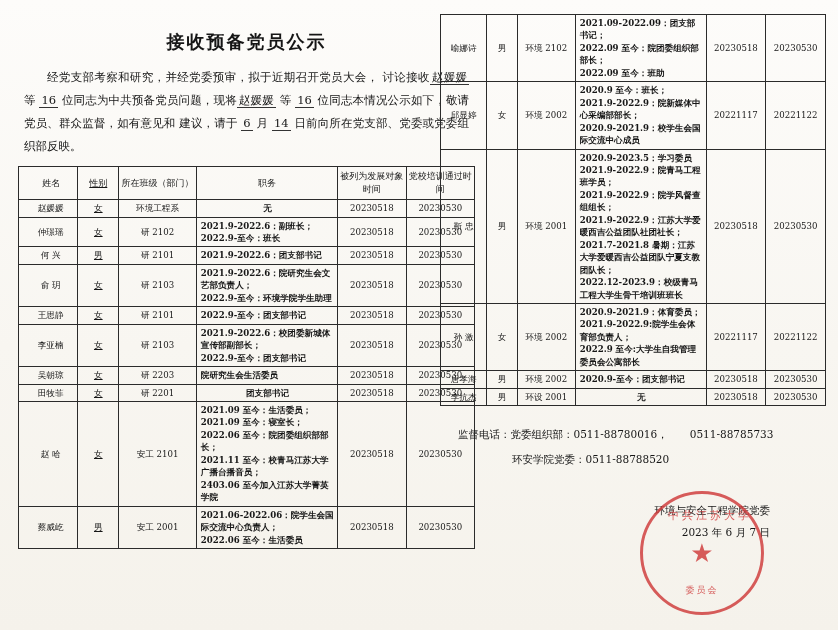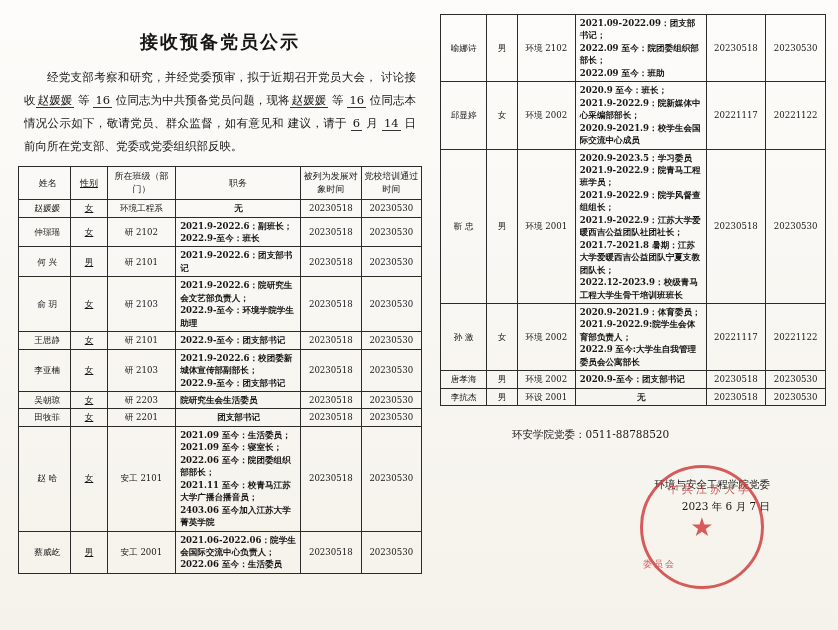--- a/index.html
+++ b/index.html
@@ -17,21 +17,21 @@
   }
   .page {
     position: absolute;
     inset: 0;
     background: linear-gradient(180deg, #fdfcfa 0%, #f8f6f1 55%, #f5f2eb 100%);
   }
   .col-left {
     position: absolute;
     left: 18px;
     top: 14px;
-    width: 404px;
+    width: 457px;
   }
   .col-right {
     position: absolute;
     left: 440px;
     top: 14px;
     width: 386px;
   }
   .doc-title {
     text-align: center;
     font-family: "DejaVu Serif", "Liberation Serif", serif;
@@ -135,21 +135,21 @@
     text-align: center;
     font-size: 11px;
     letter-spacing: 3px;
     font-family: "DejaVu Serif", "Liberation Serif", serif;
   }
   .stamp .arc-bot {
     position: absolute;
     bottom: 12px;
     left: 0;
     right: 0;
-    text-align: left;
+    text-align: center;
     font-size: 9px;
     letter-spacing: 2px;
   }
 </style>
 </head>
 <body>
 
 <div class="page">
 
   <div class="col-left">
@@ -359,20 +359,23 @@
               <div>无</div>
             </td>
             <td class="rw-date1">20230518</td>
             <td class="rw-date2">20230530</td>
           </tr>
         </tbody>
     </table>
 
     <div class="footer">
       <div>
+        <span>监督电话：</span><span>党委组织部：</span><span>0511-88780016，</span><span class="gap"></span><span>0511-88785733</span>
+      </div>
+      <div>
         <span style="display:inline-block;width:54px"></span><span>环安学院党委：</span><span>0511-88788520</span>
       </div>
     </div>
 
     <div class="sign">
       <div class="stamp">
         <div class="arc-top">中共江苏大学</div>
         <div class="star">★</div>
         <div class="arc-bot">委员会</div>
       </div>

